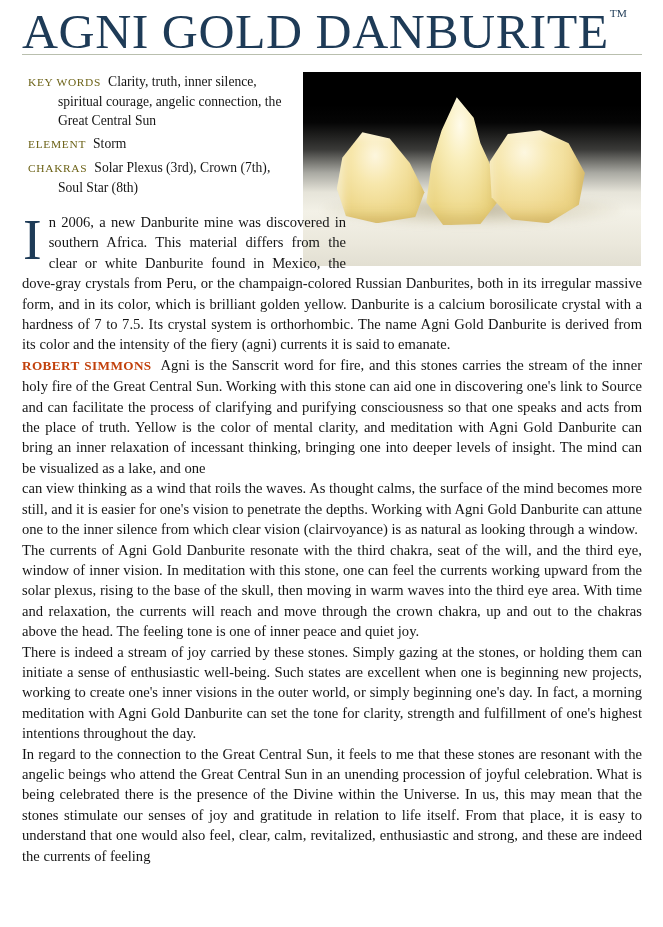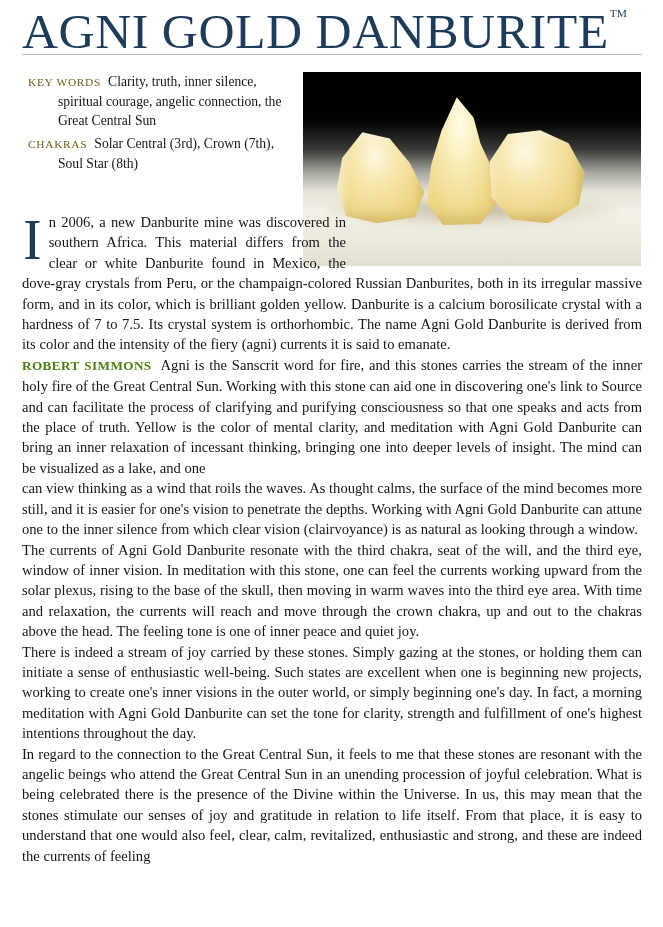--- a/index.html
+++ b/index.html
@@ -199,21 +199,21 @@
     padding: 4px 7px 0 1px;
     margin-top: 2px;
   }
   .para {
     text-indent: 17px;
     margin-top: 0;
   }
   .para.noindent { text-indent: 0; }
   .spaced { margin-top: 16px; }
   .byline {
-    color: #4d7c0f;
+    color: #c2410c;
     font-weight: bold;
     font-size: 13.2px;
     letter-spacing: 0.4px;
     margin-right: 9px;
   }
 </style>
 </head>
 <body>
 
 <div class="page">
@@ -221,21 +221,24 @@
   <div class="title-block">
     <h1 class="title"><span>AGNI GOLD DANBURITE</span><span class="tm">TM</span></h1>
     <div class="title-rule"></div>
   </div>
 
   <div class="props">
     <div class="prop-row indented">
       <span class="prop-label">KEY WORDS</span><span class="prop-value">Clarity, truth, inner silence, spiritual courage, angelic connection, the Great Central Sun</span>
     </div>
     <div class="prop-row indented">
-      <span class="prop-label">CHAKRAS</span><span class="prop-value">Solar Central (3rd), Crown (7th), Soul Star (8th)</span>
+      <span class="prop-label">ELEMENT</span><span class="prop-value">Storm</span>
+    </div>
+    <div class="prop-row indented">
+      <span class="prop-label">CHAKRAS</span><span class="prop-value">Solar Plexus (3rd), Crown (7th), Soul Star (8th)</span>
     </div>
   </div>
 
   <figure class="photo" style="margin:0">
     <div class="bg"></div>
     <div class="floor-shadow"></div>
     <div class="crystal c-left"></div>
     <div class="crystal c-mid"></div>
     <div class="crystal c-right"></div>
   </figure>

